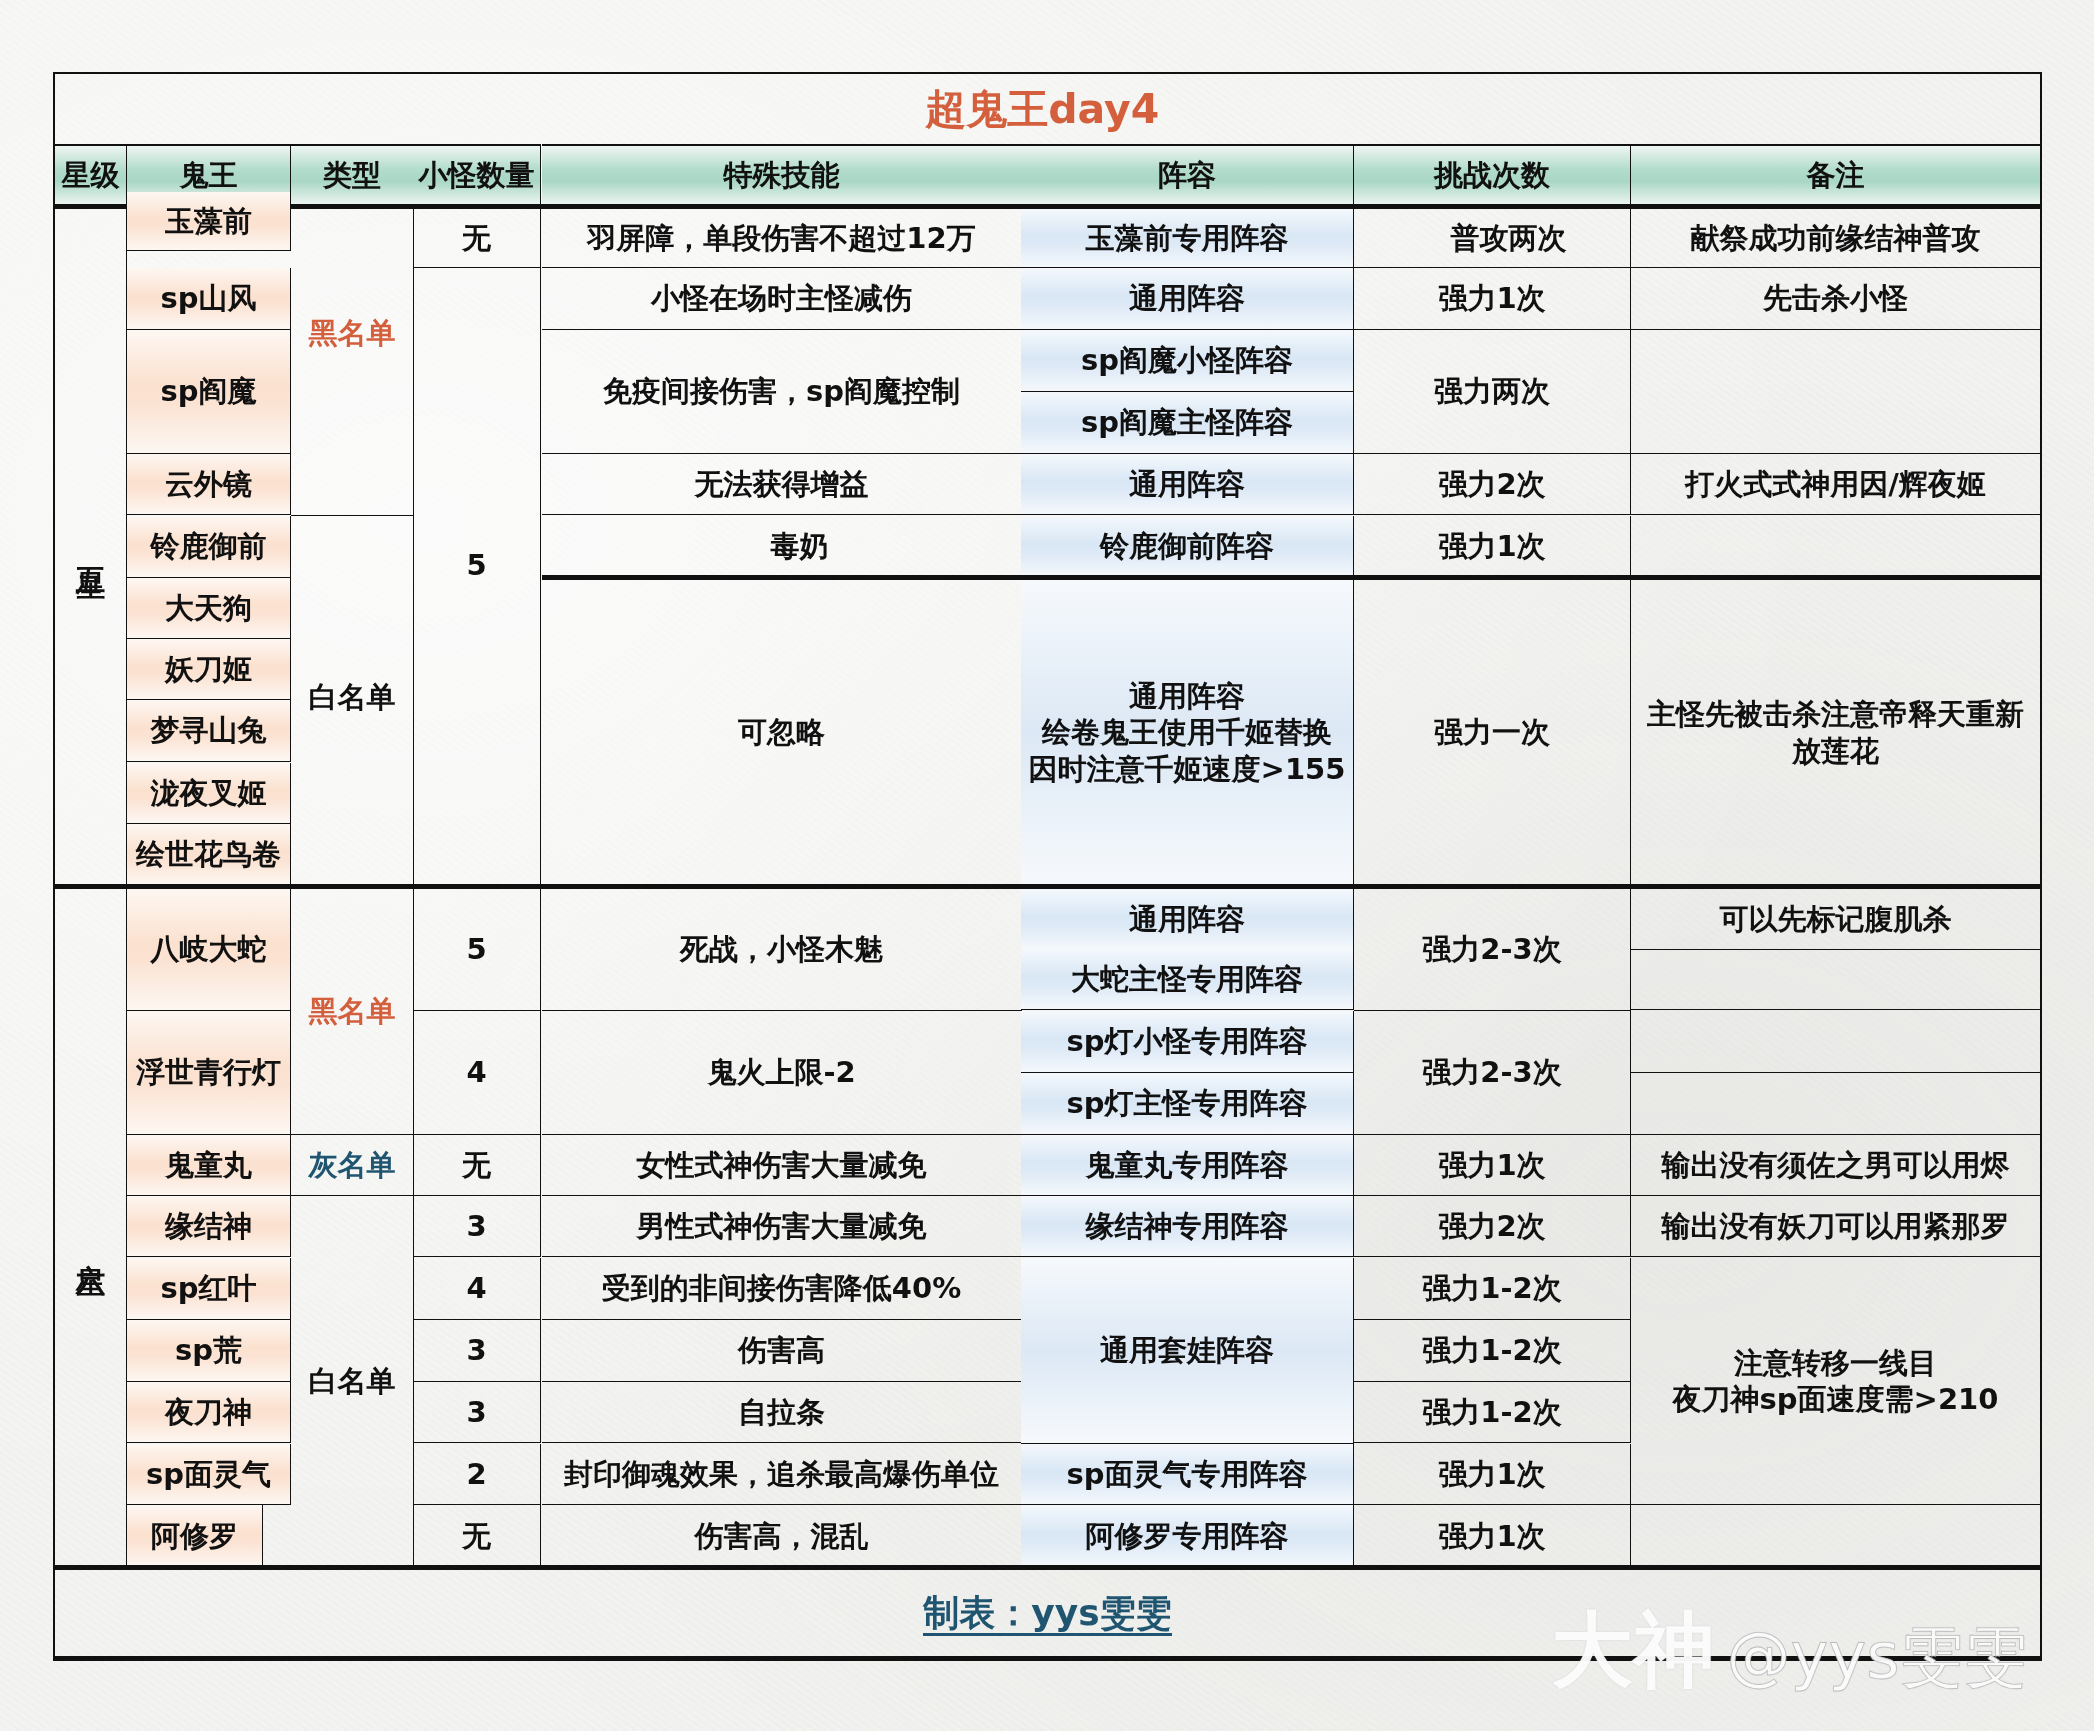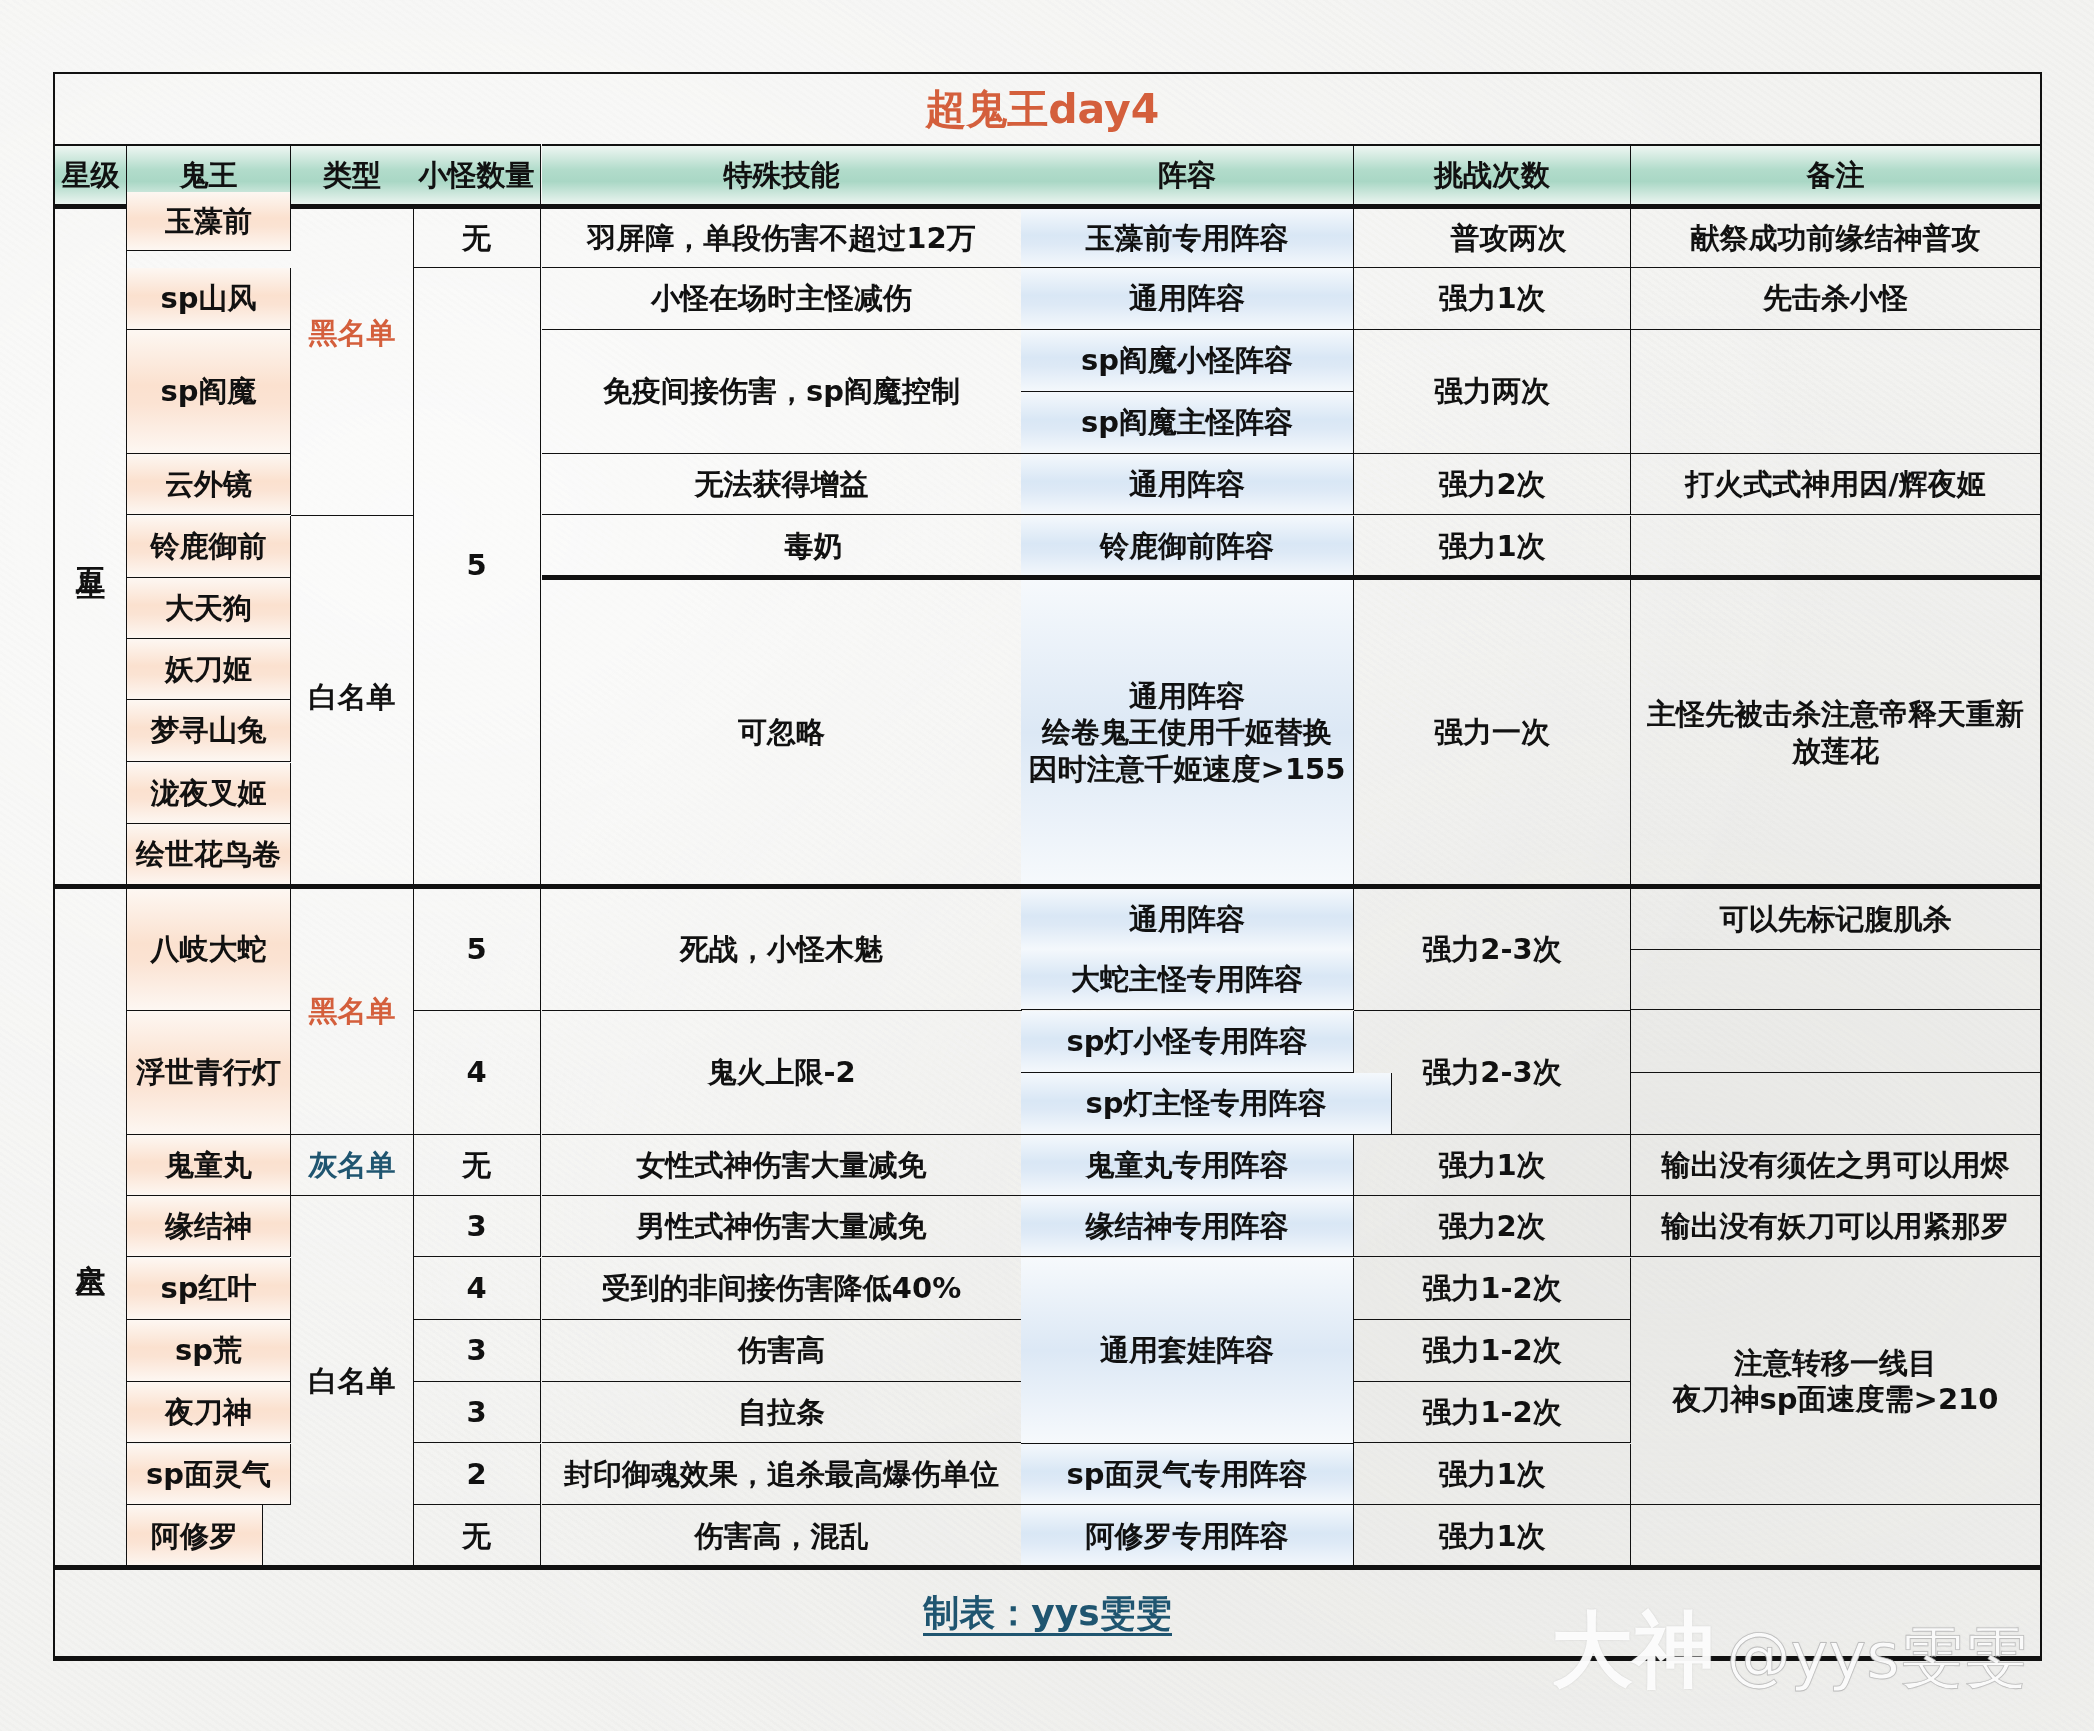--- a/index.html
+++ b/index.html
@@ -74,21 +74,21 @@
 
   <div class="cell" style="left:413px;top:209px;width:128px;height:59px;">无</div>
   <div class="cell" style="left:413px;top:268px;width:128px;height:619px;">
       <span style="margin-top:-24.5px;">5</span>
     </div>
 
   <div class="cell" style="left:542px;top:209px;width:480px;height:59px;">羽屏障，单段伤害不超过12万</div>
   <div class="cell" style="left:542px;top:268px;width:480px;height:62px;">小怪在场时主怪减伤</div>
   <div class="cell" style="left:542px;top:330px;width:480px;height:124px;">免疫间接伤害，sp阎魔控制</div>
   <div class="cell" style="left:542px;top:454px;width:480px;height:61px;">无法获得增益</div>
-  <div class="cell" style="left:556px;top:516px;width:480px;height:62px;padding-left:36px;">毒奶</div>
+  <div class="cell" style="left:542px;top:516px;width:480px;height:62px;padding-left:36px;">毒奶</div>
   <div class="cell" style="left:542px;top:580px;width:480px;height:306px;">可忽略</div>
 
   <div class="cell team" style="left:1021px;top:209px;width:333px;height:59px;">玉藻前专用阵容</div>
   <div class="cell team" style="left:1021px;top:268px;width:333px;height:62px;">通用阵容</div>
   <div class="cell team" style="left:1021px;top:330px;width:333px;height:62px;">sp阎魔小怪阵容</div>
   <div class="cell team" style="left:1021px;top:392px;width:333px;height:62px;">sp阎魔主怪阵容</div>
   <div class="cell team" style="left:1021px;top:454px;width:333px;height:61px;">通用阵容</div>
   <div class="cell team" style="left:1021px;top:516px;width:333px;height:62px;">铃鹿御前阵容</div>
   <div class="cell teamtall" style="left:1021px;top:580px;width:333px;height:306px;white-space:pre-line;">通用阵容
 绘卷鬼王使用千姬替换
@@ -148,21 +148,21 @@
   <div class="cell" style="left:542px;top:1196px;width:480px;height:61px;">男性式神伤害大量减免</div>
   <div class="cell" style="left:542px;top:1258px;width:480px;height:62px;">受到的非间接伤害降低40%</div>
   <div class="cell" style="left:542px;top:1320px;width:480px;height:62px;">伤害高</div>
   <div class="cell" style="left:542px;top:1382px;width:480px;height:61px;">自拉条</div>
   <div class="cell" style="left:542px;top:1444px;width:480px;height:61px;">封印御魂效果，追杀最高爆伤单位</div>
   <div class="cell" style="left:542px;top:1505px;width:480px;height:63px;">伤害高，混乱</div>
 
   <div class="cell team" style="left:1021px;top:889px;width:333px;height:61px;">通用阵容</div>
   <div class="cell team" style="left:1021px;top:949px;width:333px;height:61px;">大蛇主怪专用阵容</div>
   <div class="cell team" style="left:1021px;top:1011px;width:333px;height:62px;">sp灯小怪专用阵容</div>
-  <div class="cell team" style="left:1021px;top:1073px;width:371px;height:62px;">sp灯主怪专用阵容</div>
+  <div class="cell team" style="left:1021px;top:1073px;width:333px;height:62px;">sp灯主怪专用阵容</div>
   <div class="cell team" style="left:1021px;top:1135px;width:333px;height:61px;">鬼童丸专用阵容</div>
   <div class="cell team" style="left:1021px;top:1196px;width:333px;height:61px;">缘结神专用阵容</div>
   <div class="cell teamtall" style="left:1021px;top:1258px;width:333px;height:186px;">通用套娃阵容</div>
   <div class="cell team" style="left:1021px;top:1444px;width:333px;height:61px;">sp面灵气专用阵容</div>
   <div class="cell team" style="left:1021px;top:1505px;width:333px;height:63px;">阿修罗专用阵容</div>
 
   <div class="cell" style="left:1354px;top:889px;width:277px;height:122px;">强力2-3次</div>
   <div class="cell" style="left:1354px;top:1011px;width:277px;height:124px;">强力2-3次</div>
   <div class="cell" style="left:1354px;top:1135px;width:277px;height:61px;">强力1次</div>
   <div class="cell" style="left:1354px;top:1196px;width:277px;height:61px;">强力2次</div>

